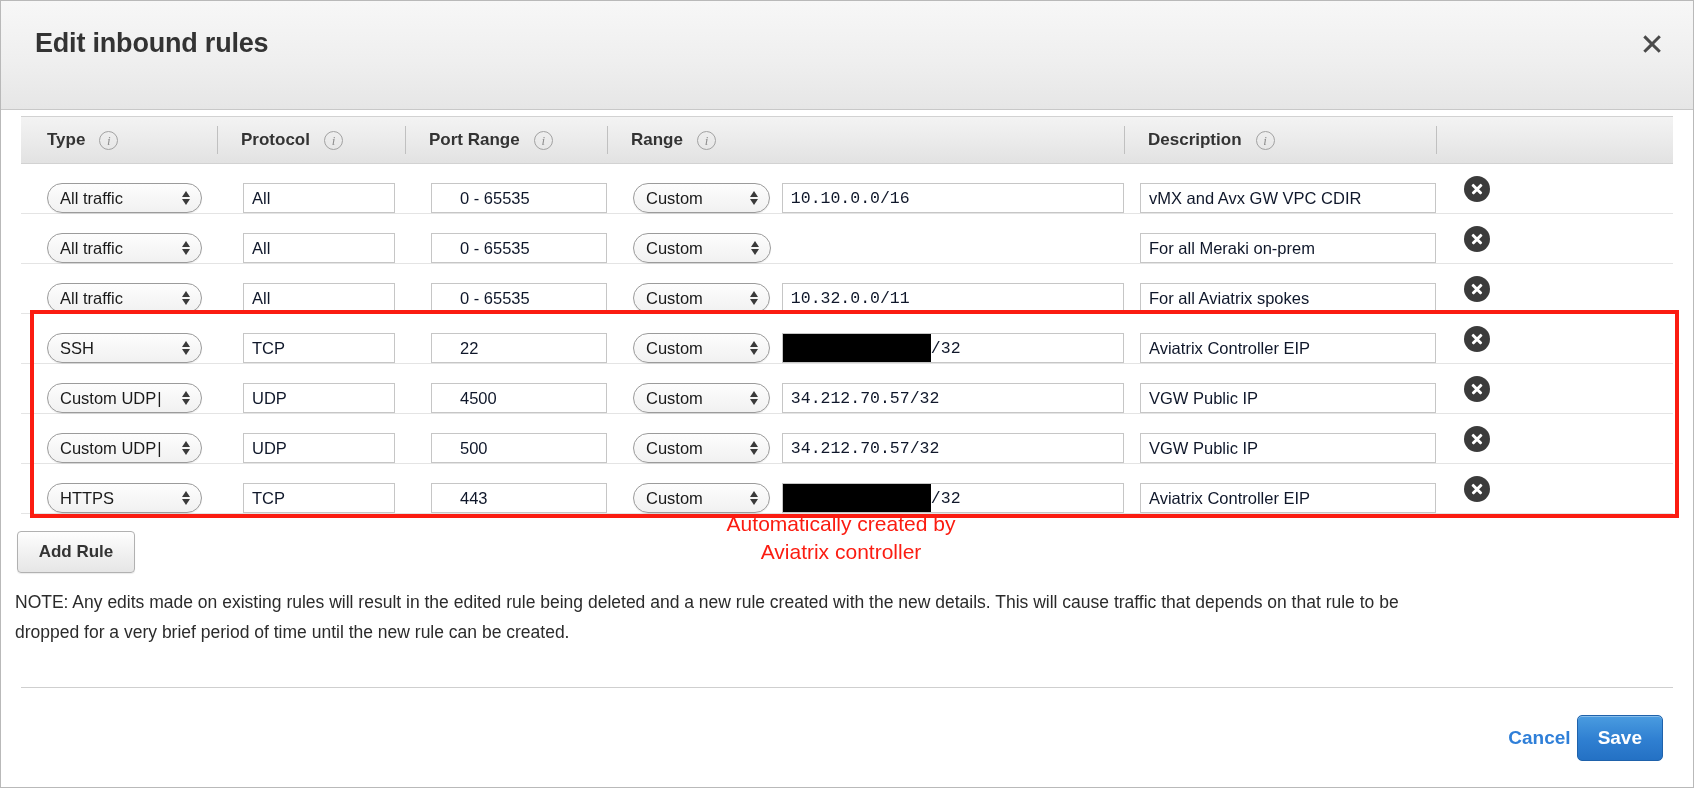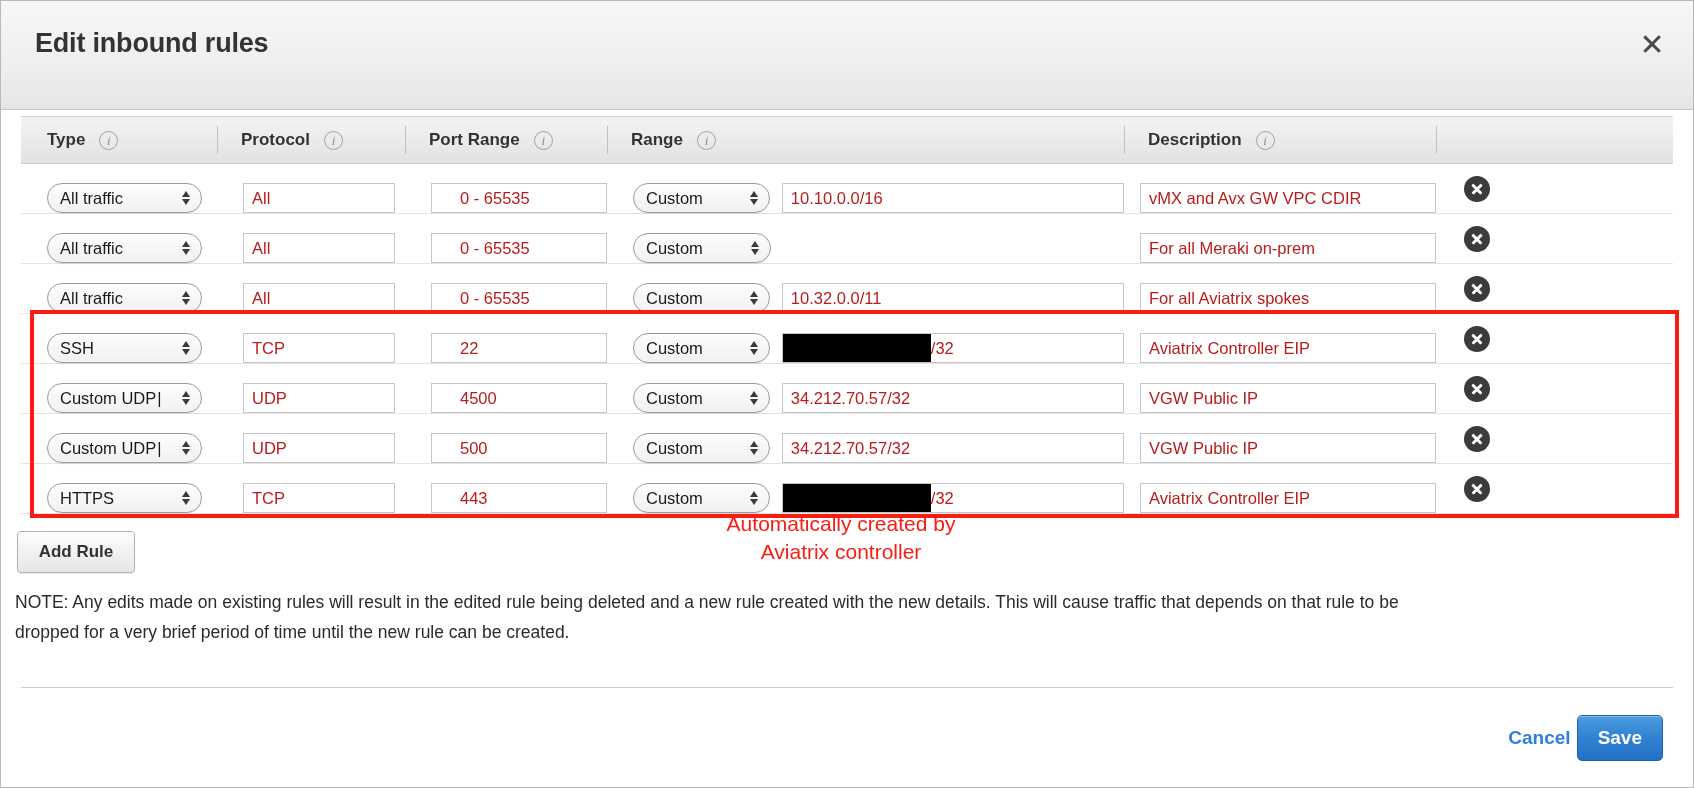--- a/index.html
+++ b/index.html
@@ -172,27 +172,27 @@
 
   
   .tbox {
     height: 30px;
     border: 1px solid #c6c6c6;
     background: #ffffff;
     display: flex;
     align-items: center;
     padding-left: 8px;
     font-size: 16.5px;
-    color: #b91c1c;
+    color: #0f172a;
     position: relative;
     overflow: hidden;
   }
   .tbox.w-proto  { width: 152px; }
   .tbox.w-port   { width: 196px; padding-left: 28px; }
-  .tbox.w-source { width: 345px; }
+  .tbox.w-source { width: 345px; font-family: Liberation Mono, monospace; }
   .tbox.w-desc   { width: 300px; }
 
   .redact {
     position: absolute;
     left: 0;
     top: -1px;
     width: 148px;
     height: 32px;
     background: #000000;
   }

